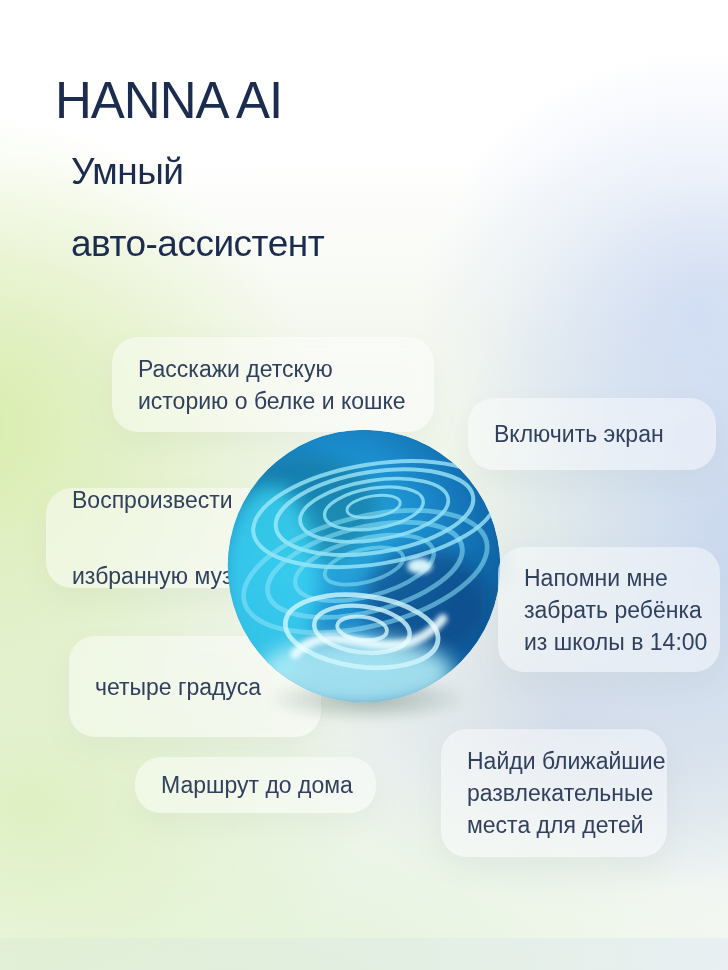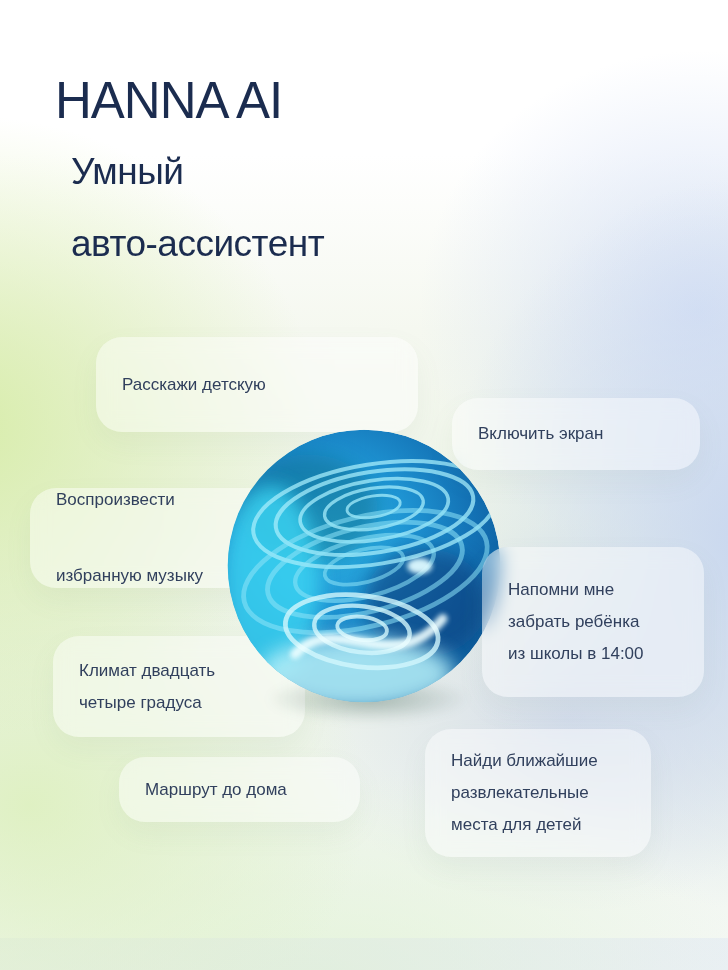--- a/index.html
+++ b/index.html
@@ -24,31 +24,32 @@
   .title .sub{
     font-size:37px;font-weight:400;letter-spacing:-0.5px;line-height:56px;margin:16px;
   }
   .bubble{
     position:absolute;box-sizing:border-box;
     background:rgba(255,255,255,0.44);
     -webkit-backdrop-filter:blur(9px);backdrop-filter:blur(9px);
     border-radius:26px;
     display:flex;flex-direction:column;justify-content:center;
     padding:0 26px;
-    color:#31405d;font-size:17px;line-height:32px;font-weight:500;
+    color:#31405d;font-size:23px;line-height:32px;font-weight:500;
     box-shadow:0 12px 28px rgba(110,140,120,0.07);
+    margin-left:16px;
   }
   .bubble .line{display:block;white-space:nowrap;}
   .z1{z-index:1}.z3{z-index:3}
   .b1{left:96px;top:337px;width:322px;height:95px;}
   .b2{left:452px;top:398px;width:248px;height:72px;}
   .b3{left:30px;top:488px;width:246px;height:100px;gap:44px;}
-  .b4{left:482px;top:547px;width:222px;height:150px;}
+  .b4{left:482px;top:547px;width:222px;height:125px;}
   .b5{left:53px;top:636px;width:252px;height:101px;}
-  .b6{left:119px;top:757px;width:241px;height:65px;}
+  .b6{left:119px;top:757px;width:241px;height:56px;}
   .b7{left:425px;top:729px;width:226px;height:128px;}
   .orb{
     position:absolute;left:220px;top:422px;width:288px;height:288px;z-index:2;
   }
   .orb-shadow{
     position:absolute;left:266px;top:676px;width:204px;height:46px;z-index:2;
     background:radial-gradient(closest-side, rgba(32,72,58,0.35), rgba(32,72,58,0));
     filter:blur(5px);
   }
   .bottom-band{
@@ -62,29 +63,29 @@
 <div class="canvas">
 
   <div class="title">
     <div class="brand">HANNA AI</div>
     <div class="sub">Умный</div>
     <div class="sub">авто-ассистент</div>
   </div>
 
   <div class="bubble b1 z1">
     <span class="line">Расскажи детскую</span>
+    <span class="line">историю о белке и кошке</span>
   </div>
 
   <div class="bubble b3 z1">
     <span class="line">Воспроизвести</span>
     <span class="line">избранную музыку</span>
   </div>
 
   <div class="bubble b5 z1">
-    <span class="line">Климат двадцать</span>
     <span class="line">четыре градуса</span>
   </div>
 
   <div class="orb-shadow"></div>
 
   <svg class="orb" viewBox="0 0 300 300" role="img" aria-label="AI orb">
     <defs>
       <radialGradient id="orbBase" cx="40%" cy="38%" r="78%">
         <stop offset="0%" stop-color="#2fb4e3"></stop>
         <stop offset="35%" stop-color="#1e93d2"></stop>

